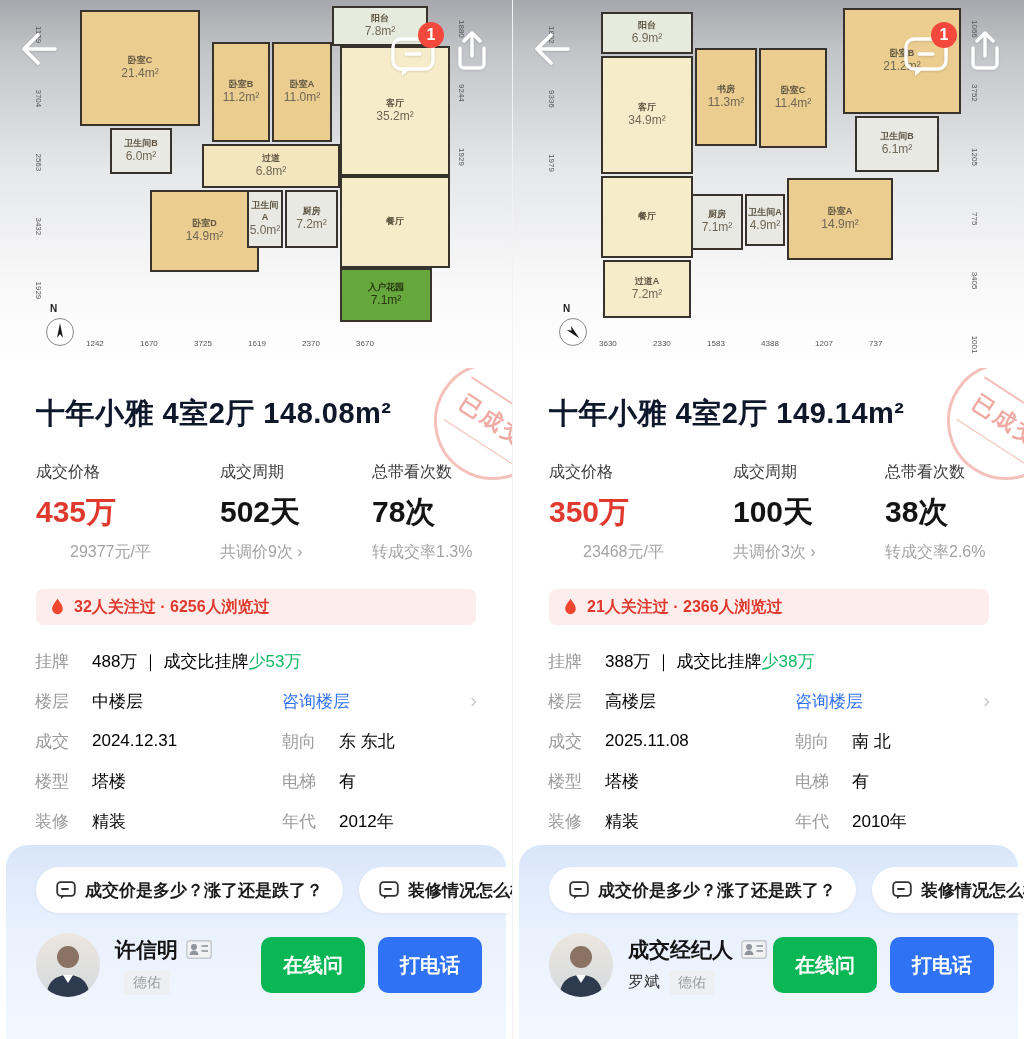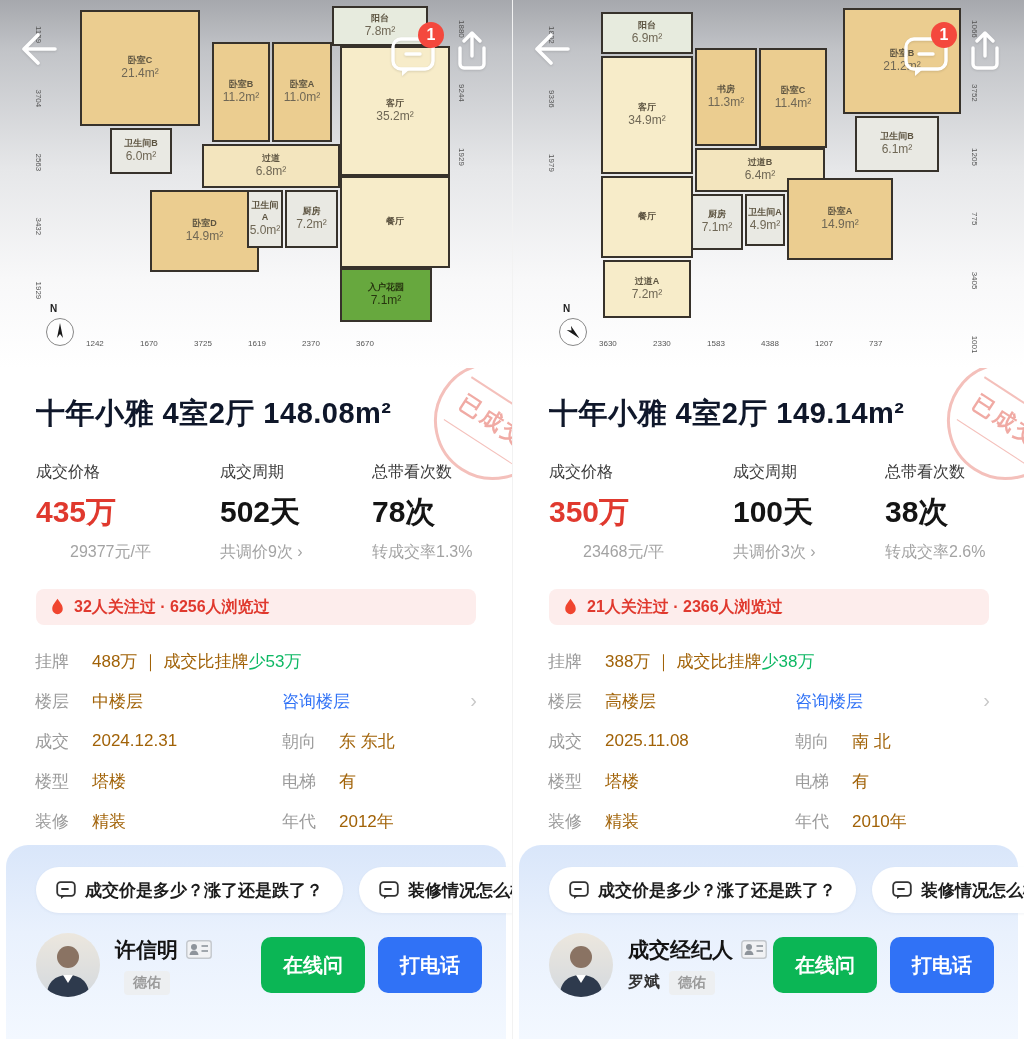--- a/index.html
+++ b/index.html
@@ -61,37 +61,37 @@
   .stat .sub{font-size:16px;color:#a3a3a3;margin-top:9px;}
   .stat:nth-child(1) .sub{padding-left:34px;}
   .hotbar{margin:26px 36px 0;height:36px;border-radius:8px;background:var(--hot-bg);
     display:flex;align-items:center;gap:9px;padding:0 14px;color:var(--accent-red);
     font-size:16px;font-weight:600;}
   .inforows{margin:16px 35px 0;font-size:17px;}
   .irow{display:flex;align-items:center;height:40px;}
   .half1{width:247px;display:flex;align-items:center;}
   .half2{flex:1;display:flex;align-items:flex-start;}
   .ilab{color:#9b9b9b;width:57px;flex:0 0 57px;}
-  .ival{color:#a16207;font-weight:500;}
+  .ival{color:#000000;font-weight:500;}
   .gdiff{color:var(--green-diff);font-weight:500;}
   .ilink{color:var(--link-blue);font-weight:500;}
   .rchev{margin-left:auto;color:#c9c9c9;font-size:20px;line-height:1;}
 
   
   .bottomcard{position:absolute;left:6px;right:6px;top:845px;bottom:0;border-radius:22px 22px 0 0;
     background:linear-gradient(180deg,#d9e6fa 0%,#e9f1fd 45%,#f3f8ff 100%);}
   .chips{display:flex;gap:16px;margin:22px 0 0 30px;height:46px;white-space:nowrap;}
   .chip{flex:0 0 auto;display:flex;align-items:center;gap:9px;background:#fff;border-radius:24px;
     padding:0 20px;font-size:17px;font-weight:600;color:#1c1c1c;box-shadow:0 1px 3px rgba(80,100,140,.08);}
   .agentrow{display:flex;align-items:center;margin:20px 24px 0 30px;}
   .avatar{width:64px;height:64px;border-radius:50%;overflow:hidden;flex:0 0 64px;
     background:linear-gradient(180deg,#ece7de 0%,#d4d9de 100%);position:relative;}
   .aginfo{margin-left:15px;flex:1;min-width:0;}
   .agname{font-size:21px;font-weight:700;color:#141414;display:flex;align-items:center;gap:8px;white-space:nowrap;}
-  .agsub{margin-top:7px;display:flex;align-items:center;gap:9px;font-size:16px;color:#333;font-weight:bold;}
+  .agsub{margin-top:7px;display:flex;align-items:center;gap:9px;font-size:16px;color:#333;}
   .co-chip{font-size:14px;color:#9b9b9b;background:#edeff1;border-radius:4px;padding:3px 9px;}
   .btns{display:flex;gap:13px;}
   .btn{width:104px;height:56px;border-radius:10px;color:#fff;font-size:20px;font-weight:600;
     display:flex;align-items:center;justify-content:center;cursor:pointer;}
   .btn.ask{background:var(--btn-green);}
   .btn.call{background:var(--btn-blue);}
 
   
   .pl0{left:80px;top:10px;width:120px;height:116px}
   .pl1{left:212px;top:42px;width:58px;height:100px}
@@ -347,24 +347,20 @@
         <span class="ra">11.4m²</span>
       </div>
     <div class="room rm-bed pr4">
         <span class="rn">卧室B</span>
         <span class="ra">21.2m²</span>
       </div>
     <div class="room rm-gray pr5">
         <span class="rn">卫生间B</span>
         <span class="ra">6.1m²</span>
       </div>
-    <div class="room rm-cor pr6">
-        <span class="rn">过道B</span>
-        <span class="ra">6.4m²</span>
-      </div>
     <div class="room rm-light pr7">
         <span class="rn">餐厅</span>
         <span class="ra"></span>
       </div>
     <div class="room rm-gray pr8">
         <span class="rn">厨房</span>
         <span class="ra">7.1m²</span>
       </div>
     <div class="room rm-gray pr9">
         <span class="rn">卫生间A</span>

